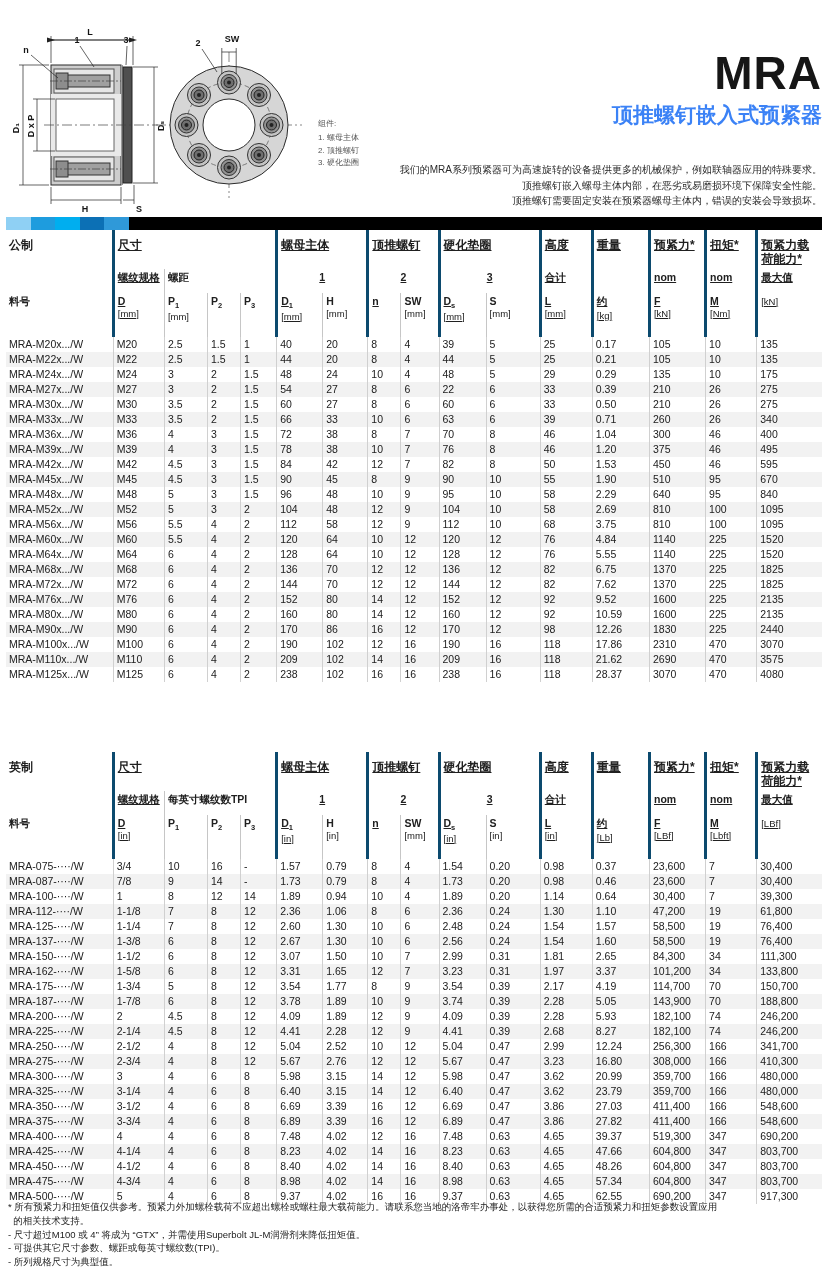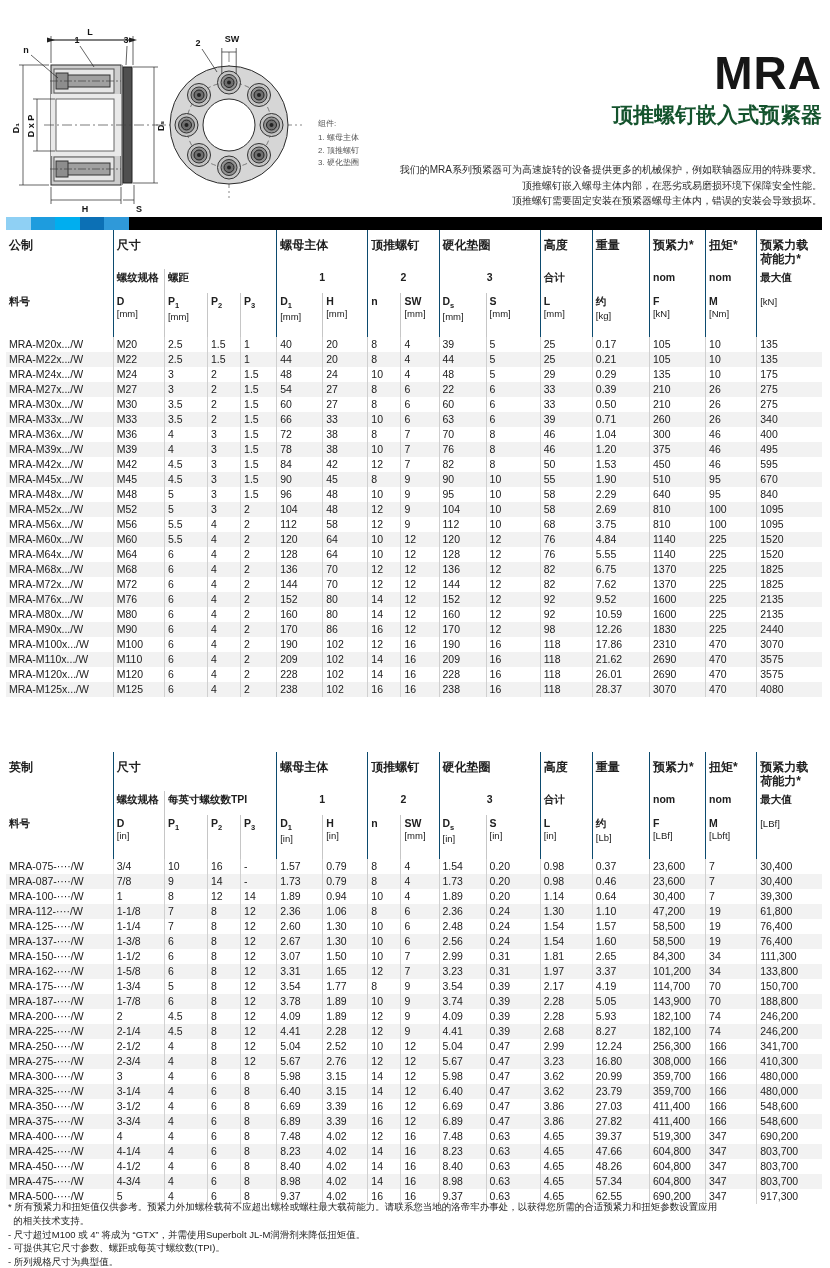--- a/index.html
+++ b/index.html
@@ -3,21 +3,21 @@
 <meta charset="utf-8">
 <style>
   html,body{margin:0;padding:0;}
   body{width:830px;height:1268px;background:#ffffff;position:relative;overflow:hidden;
        font-family:"Liberation Sans","DejaVu Sans",sans-serif;color:#1c1c1c;}
   .abs{position:absolute;}
 
   
   .title-block{right:8px;top:50px;text-align:right;}
   .title{font-size:46px;line-height:1.02;font-weight:700;color:#161616;letter-spacing:1px;}
-  .subtitle{font-size:21px;font-weight:bold;color:#14532d;margin-top:4px;}
+  .subtitle{font-size:21px;font-weight:bold;color:#3b82f6;margin-top:4px;}
   .description{right:8px;top:162px;text-align:right;font-size:10px;line-height:1.55;color:#2a2a2a;}
 
   
   .drawing{left:6px;top:22px;}
   svg text{font-family:"Liberation Sans","DejaVu Sans",sans-serif;font-size:9px;font-weight:bold;fill:#141414;}
   .legend{left:318px;top:118px;font-size:8px;color:#555;line-height:1.6;}
   .legend .legend-title{margin-bottom:1px;}
 
   
   .top-bar{left:6px;top:217px;width:816px;height:13px;background:#000;display:flex;}
@@ -29,21 +29,21 @@
   #imperial-wrap{top:752px;}
   table{border-collapse:collapse;table-layout:fixed;width:816px;font-size:10.5px;color:#202020;}
   thead th{text-align:left;vertical-align:top;font-weight:bold;padding:2px 3px;}
   tr.h1 th{padding-top:9px;font-size:12px;height:27px;line-height:1.15;}
   tr.h2 th{font-size:10.5px;height:20px;white-space:nowrap;}
   tr.h2 th.ctr{text-align:center;}
   tr.h3 th{height:36px;padding-bottom:6px;}
   .sym{font-weight:bold;font-size:10.5px;}
   .sym sub{font-size:7.5px;}
   .unit{font-weight:normal;font-size:9.5px;margin-top:1px;color:#202020;}
-  thead th.gb{border-left:1px solid #0c4a6e;}
+  thead th.gb{border-left:3px solid #0c4a6e;text-decoration:underline;}
   thead th.sb{border-left:1px solid #c6c6c6;}
   tbody td{height:15px;padding:0 3px;white-space:nowrap;overflow:hidden;}
   tbody td.gb,tbody td.sb{border-left:1px solid #d0d0d0;}
   tbody tr:nth-child(even){background:#f2f2f2;}
 
   
   .footnotes{left:8px;top:1200px;font-size:9.5px;line-height:1.45;color:#1c1c1c;white-space:pre-wrap;}
 </style>
 </head>
 <body>
@@ -664,38 +664,20 @@
           <td class="sb">16</td>
           <td class="gb">209</td>
           <td class="sb">16</td>
           <td class="gb">118</td>
           <td class="gb">21.62</td>
           <td class="gb">2690</td>
           <td class="gb">470</td>
           <td class="gb">3575</td>
         </tr>
         <tr>
-          <td class="">MRA-M120x.../W</td>
-          <td class="gb">M120</td>
-          <td class="sb">6</td>
-          <td class="sb">4</td>
-          <td class="sb">2</td>
-          <td class="gb">228</td>
-          <td class="sb">102</td>
-          <td class="gb">14</td>
-          <td class="sb">16</td>
-          <td class="gb">228</td>
-          <td class="sb">16</td>
-          <td class="gb">118</td>
-          <td class="gb">26.01</td>
-          <td class="gb">2690</td>
-          <td class="gb">470</td>
-          <td class="gb">3575</td>
-        </tr>
-        <tr>
           <td class="">MRA-M125x.../W</td>
           <td class="gb">M125</td>
           <td class="sb">6</td>
           <td class="sb">4</td>
           <td class="sb">2</td>
           <td class="gb">238</td>
           <td class="sb">102</td>
           <td class="gb">16</td>
           <td class="sb">16</td>
           <td class="gb">238</td>

